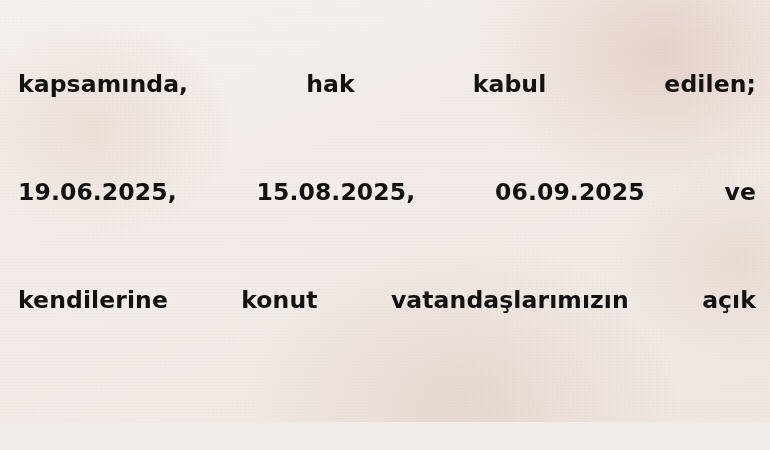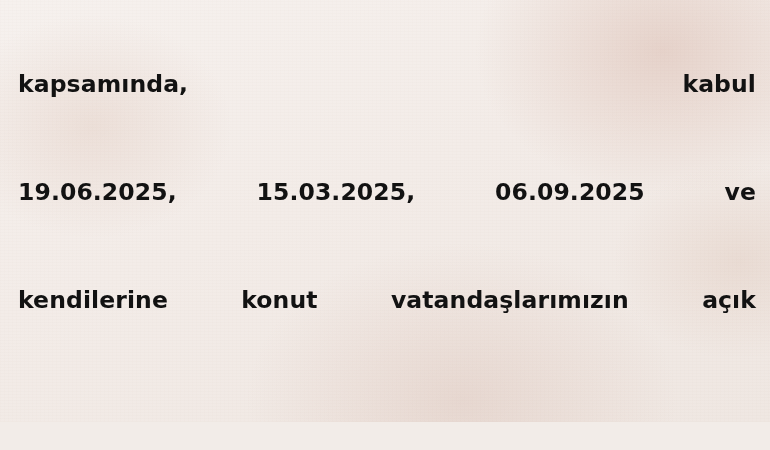--- a/index.html
+++ b/index.html
@@ -66,22 +66,22 @@
 </style>
 </head>
 <body>
 
 <div id="page">
   <div id="grain"></div>
 
   <div id="content">
 
     <div class="para" id="para1">
-      <div class="ln"><i>kapsamında,</i><i>kabul</i></div>
-      <div class="ln"><i>19.06.2025,</i><i>15.03.2025,</i><i>06.09.2025</i><i>ve</i></div>
+      <div class="ln"><i>kapsamında,</i><i>hak</i><i>kabul</i><i>edilen;</i></div>
+      <div class="ln"><i>19.06.2025,</i><i>15.08.2025,</i><i>06.09.2025</i><i>ve</i></div>
       <div class="ln"><i>kendilerine</i><i>konut</i><i>vatandaşlarımızın</i><i>açık</i></div>
       
       
       
     </div>
 
   </div>
 </div>
 
 </body></html>

